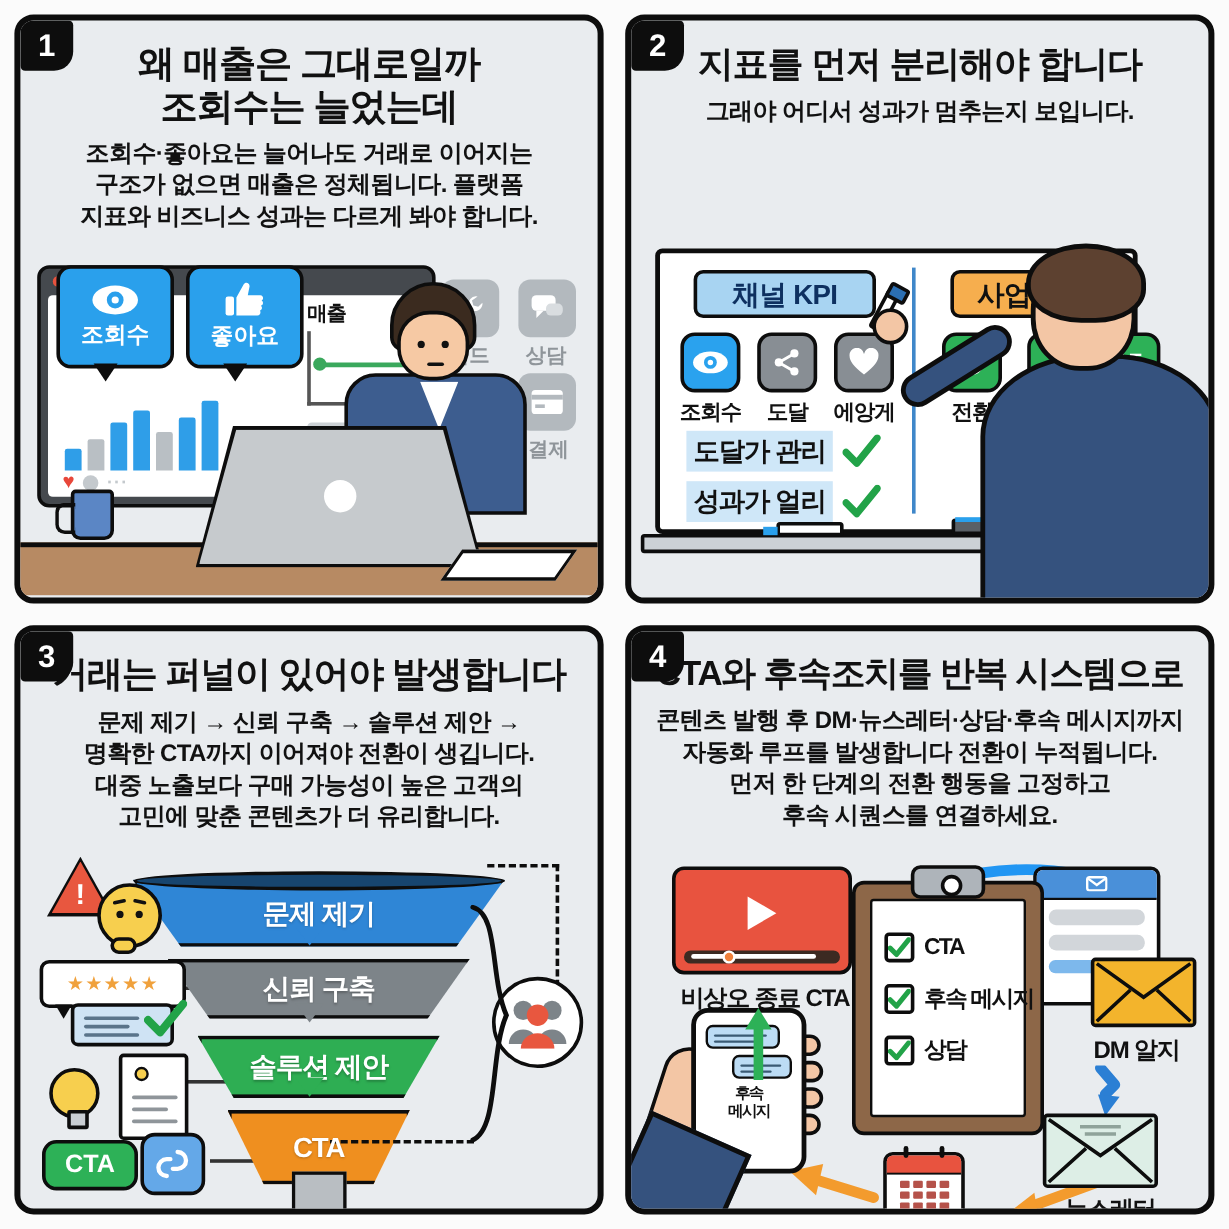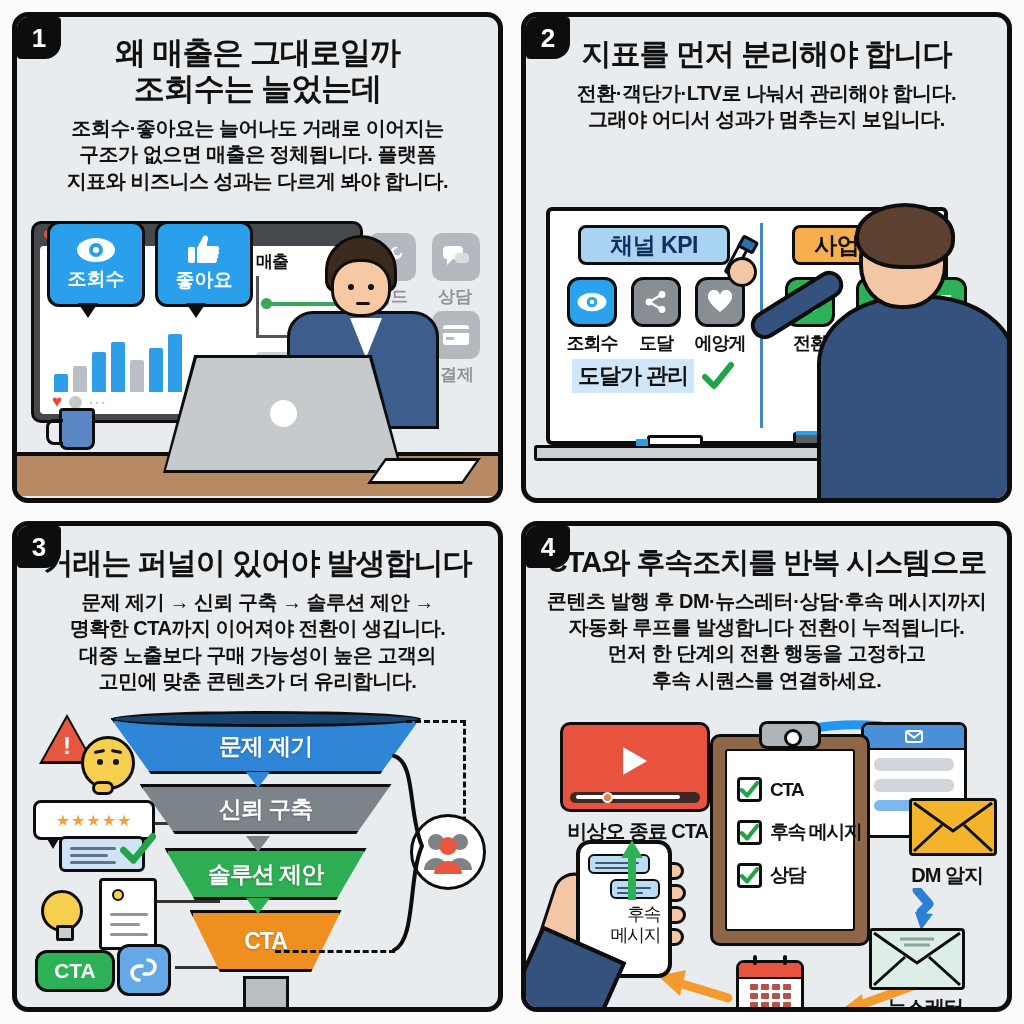--- a/index.html
+++ b/index.html
@@ -127,21 +127,21 @@
     border:4px solid #0d0d0d; border-radius:14px; transform:rotate(-32deg); z-index:6; }
   .man2-hand { position:absolute; right:242px; top:58px; width:30px; height:30px; background:#f3c6a5;
     border:3px solid #0d0d0d; border-radius:50%; z-index:7; }
   .man2-marker { position:absolute; right:256px; top:42px; width:12px; height:36px; background:#fff;
     border:3px solid #0d0d0d; border-radius:3px; transform:rotate(28deg); z-index:6; }
   .man2-marker::before { content:""; position:absolute; left:-3px; top:-10px; width:12px; height:8px;
     background:#2b6fb3; border:3px solid #0d0d0d; border-radius:3px; }
 
   
   #p3 .illo { top:188px; }
-  .fstage { position:absolute; left:16px; right:0; margin:0 auto; display:flex; align-items:center; justify-content:center; }
+  .fstage { position:absolute; left:16px; right:0; margin:15px auto; display:flex; align-items:center; justify-content:center; }
   .fstage .shape { position:absolute; inset:0; }
   .fstage .lbl { position:relative; z-index:2; color:#fff; font-weight:800; font-size:23px; letter-spacing:-1px; text-shadow:0 1px 2px rgba(0,0,0,.25); }
   .f-ellipse { position:absolute; left:0; right:0; top:-7px; height:16px; border-radius:50%; border:3px solid #0d0d0d; }
   .f-arrow { position:absolute; left:0; right:0; margin:0 auto; width:0; height:0; z-index:4;
     border-left:12px solid transparent; border-right:12px solid transparent; }
   .spout { position:absolute; left:218px; top:262px; width:46px; height:52px; background:#b9bec2;
     border:3px solid #0d0d0d; clip-path:polygon(0 0,100% 0,100% 78%,30% 100%,0 62%); }
   .warn-tri { position:absolute; width:56px; height:50px; background:#0d0d0d;
     clip-path:polygon(50% 0,100% 100%,0 100%); display:flex; align-items:flex-end; justify-content:center; }
   .warn-tri::before { content:""; position:absolute; left:4px; top:4px; width:48px; height:43px;
@@ -207,21 +207,21 @@
   .calendar { position:absolute; left:202px; top:238px; width:68px; height:58px; background:#fff;
     border:3px solid #0d0d0d; border-radius:8px; z-index:3; }
   .cal-head { height:16px; background:#e8533f; border-bottom:2px solid #0d0d0d; border-radius:5px 5px 0 0; }
   .cal-peg { position:absolute; top:-8px; width:4px; height:10px; background:#0d0d0d; border-radius:2px; }
   .cal-grid { display:grid; grid-template-columns:repeat(4,8px); gap:3px; justify-content:center; margin-top:5px; }
   .cal-grid i { width:8px; height:6px; background:#b5524a; border-radius:1px; }
   .phone { position:absolute; left:42px; top:118px; width:96px; height:138px; background:#fff;
     border:4px solid #0d0d0d; border-radius:14px; z-index:4; padding:10px 8px; }
   .chat-bub { background:#bcdcf5; border:2px solid #0d0d0d; border-radius:6px; height:20px; margin-bottom:5px; position:relative; }
   .chat-bub .ln { position:absolute; left:5px; height:2px; background:#3a5a74; border-radius:1px; }
-  .phone-lbl { margin-top:4px; text-align:right; font-weight:400; font-size:18px; line-height:1.15; letter-spacing:-1.5px; }
+  .phone-lbl { margin-top:4px; text-align:center; font-weight:700; font-size:13px; line-height:1.15; letter-spacing:-1.5px; }
   .finger { position:absolute; width:22px; height:18px; background:#f3c6a5; border:3px solid #0d0d0d; border-radius:9px; z-index:3; }
   .palm { position:absolute; left:8px; top:150px; width:50px; height:110px; background:#f3c6a5;
     border:3px solid #0d0d0d; border-radius:22px; transform:rotate(18deg); z-index:3; }
   .sleeve { position:absolute; left:-14px; top:218px; width:92px; height:90px; background:#35527e;
     border:4px solid #0d0d0d; transform:rotate(24deg); z-index:5; }
   .arrow-svg { position:absolute; z-index:1; }
 </style>
 </head>
 <body>
 
@@ -333,21 +333,20 @@
       </div>
       <div class="mug"></div>
       <div class="paper"></div>
     </div>
   </div>
 
   <div class="panel" id="p2">
     <div class="num-badge">2</div>
     <div class="title p-title-1line">지표를 먼저 분리해야 합니다</div>
     <div class="body-lines">
-      <div>전환·객단가·LTV로 나눠서 관리해야 합니다.</div>
       <div>그래야 어디서 성과가 멈추는지 보입니다.</div>
     </div>
 
     <div class="illo">
       <div class="board">
         <div class="board-divider"></div>
         <div class="kpi-head ch">채널 KPI</div>
         <div class="kpi-head biz">사업 KPI</div>
 
         <div class="kpi-item" style="left:14px">
@@ -399,20 +398,26 @@
         </div>
         <div class="kpi-item" style="left:364px">
           <div class="kpi-ic" style="background:#2db157; font-size:16px;">
             <span>LT</span>
           </div>
           <div class="lbl">L</div>
         </div>
 
         <div class="check-row" style="top:148px">
           <span class="txt">도달가 관리</span>
+          <svg width="32" height="28" viewBox="0 0 32 28">
+              <path d="M3 15 L12 24 L29 3" fill="none" stroke="#22a348" stroke-width="6" stroke-linecap="round" stroke-linejoin="round"></path>
+            </svg>
+        </div>
+        <div class="check-row" style="top:190px">
+          <span class="txt">성과가 얼리</span>
           <svg width="32" height="28" viewBox="0 0 32 28">
               <path d="M3 15 L12 24 L29 3" fill="none" stroke="#22a348" stroke-width="6" stroke-linecap="round" stroke-linejoin="round"></path>
             </svg>
         </div>
         <div class="gray-checkbox">
           <svg width="30" height="26" viewBox="0 0 32 28">
               <path d="M3 15 L12 24 L29 3" fill="none" stroke="#22a348" stroke-width="6" stroke-linecap="round" stroke-linejoin="round"></path>
             </svg>
         </div>
       </div>

